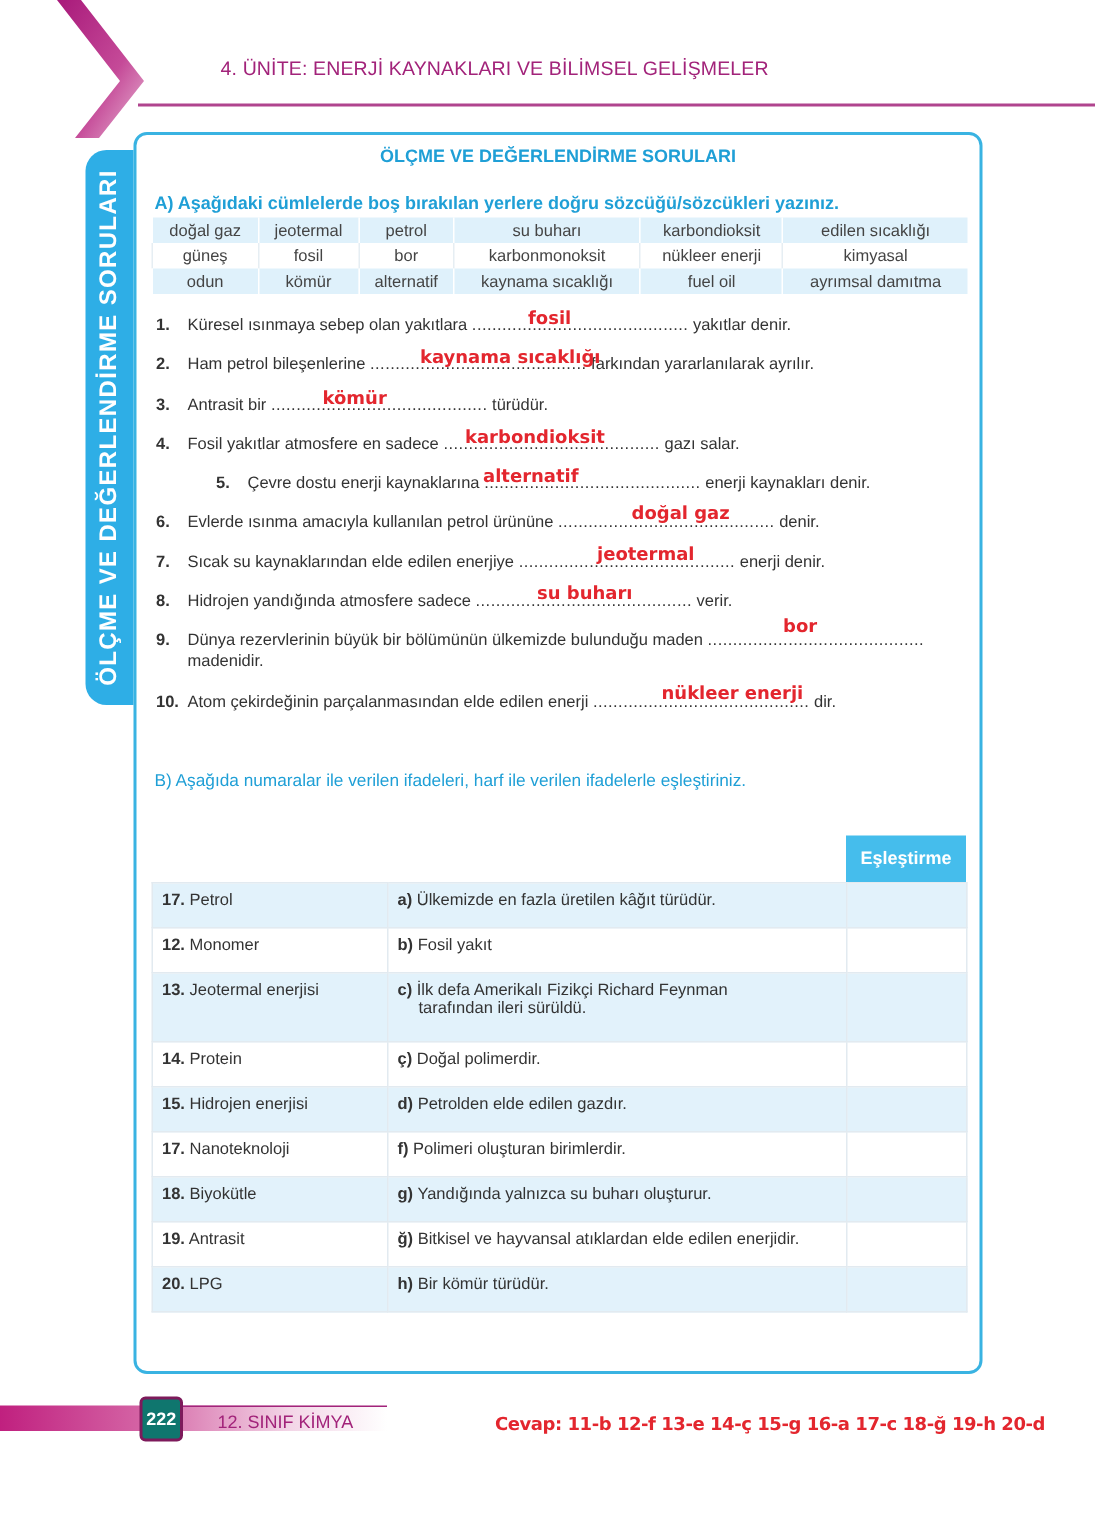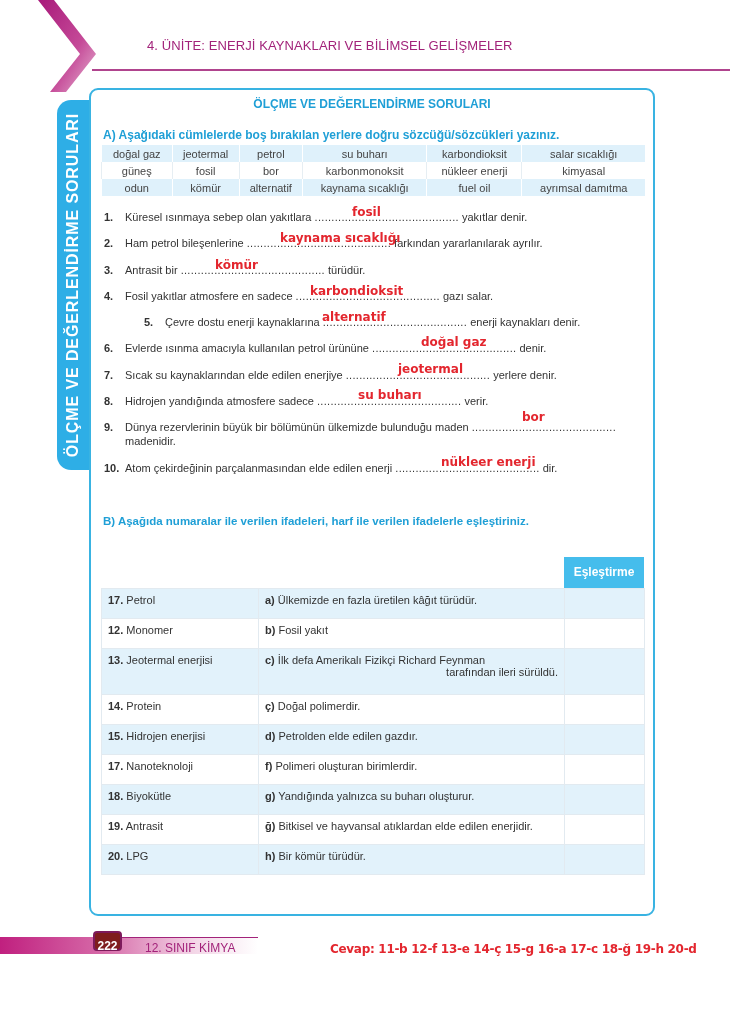--- a/index.html
+++ b/index.html
@@ -46,45 +46,45 @@
     position: absolute; left: 104px; font-size: 11px; color: #333; line-height: 14px; width: 545px;
   }
   .q .num { font-weight: bold; display: inline-block; width: 21px; }
   .q .dots { letter-spacing: 0.3px; }
   .ans {
     position: absolute; font-size: 12px; font-weight: bold; color: #e3262e;
     font-family: "DejaVu Sans", sans-serif;
   }
 
   .b-title {
-    position: absolute; left: 103px; top: 515px; font-weight: bold; font-size: 11.5px; color: #1f9fd6;
+    position: absolute; left: 103px; top: 515px; font-weight: normal; font-size: 11.5px; color: #1f9fd6;
   }
   .match-head {
     position: absolute; left: 564px; top: 557px; width: 80px; height: 31px; background: #45bdec;
     color: #ffffff; font-weight: bold; font-size: 12px; text-align: center; line-height: 31px;
   }
   table.match {
     position: absolute; left: 101px; top: 588px; width: 544px; border-collapse: collapse; font-size: 11px;
     color: #333;
   }
   table.match td { border: 1px solid #e2eaf0; padding: 0 6px; vertical-align: top; padding-top: 5px; }
   table.match tr:nth-child(odd) td { background: #e2f2fb; }
   table.match tr:nth-child(even) td { background: #ffffff; }
   table.match td.c1 { width: 144px; }
   table.match td.c3 { width: 67px; }
   table.match b { font-weight: bold; }
-  .c2 .indent { padding-left: 14px; display: block; text-align: right; }
+  .c2 .indent { padding-left: 14px; display: block; }
 
   .foot-bar {
     position: absolute; left: 0; top: 937px; width: 258px; height: 17px;
     background: linear-gradient(90deg, #c0207f 0%, #d66aa8 40%, #f3d6e7 75%, #ffffff 100%);
   }
   .foot-line { position: absolute; left: 122px; top: 937px; width: 136px; height: 1px; background: #a2237a; }
   .page-badge {
-    position: absolute; left: 93px; top: 931px; width: 29px; height: 20px; background: #7f1d1d;
+    position: absolute; left: 93px; top: 931px; width: 29px; height: 30px; background: #0f766e;
     border: 2px solid #7d1a5b; border-radius: 4px; box-sizing: border-box; color: #ffffff;
     font-size: 12px; font-weight: bold; text-align: center; line-height: 26px;
   }
   .grade { position: absolute; left: 145px; top: 941px; font-size: 12px; color: #a2237a; }
   .answer-key {
     position: absolute; left: 330px; top: 942px; font-size: 12px; font-weight: bold; color: #e3262e;
     font-family: "DejaVu Sans", sans-serif; letter-spacing: -0.3px;
   }
 </style>
 </head>
@@ -112,21 +112,21 @@
 <div class="a-title">A) Aşağıdaki cümlelerde boş bırakılan yerlere doğru sözcüğü/sözcükleri yazınız.</div>
 
 <table class="words">
   <tbody id="word-bank-body">
       <tr>
         <td>doğal gaz</td>
         <td>jeotermal</td>
         <td>petrol</td>
         <td>su buharı</td>
         <td>karbondioksit</td>
-        <td>salar sıcaklığı</td>
+        <td>edilen sıcaklığı</td>
       </tr>
       <tr>
         <td>güneş</td>
         <td>fosil</td>
         <td>bor</td>
         <td>karbonmonoksit</td>
         <td>nükleer enerji</td>
         <td>kimyasal</td>
       </tr>
       <tr>
@@ -146,21 +146,21 @@
     <div class="q" style="top: 236px;"><span class="num">2.</span><span>Ham petrol bileşenlerine</span> <span class="dots">...........................................</span> <span>farkından yararlanılarak ayrılır.</span></div>
     <div class="ans" style="left: 280px; top: 231px;">kaynama sıcaklığı</div>
     <div class="q" style="top: 263px;"><span class="num">3.</span><span>Antrasit bir</span> <span class="dots">...........................................</span> <span>türüdür.</span></div>
     <div class="ans" style="left: 215px; top: 258px;">kömür</div>
     <div class="q" style="top: 289px;"><span class="num">4.</span><span>Fosil yakıtlar atmosfere en sadece</span> <span class="dots">...........................................</span> <span>gazı salar.</span></div>
     <div class="ans" style="left: 310px; top: 284px;">karbondioksit</div>
     <div class="q" style="top: 315px; margin-left: 40px;"><span class="num">5.</span><span>Çevre dostu enerji kaynaklarına</span> <span class="dots">...........................................</span> <span>enerji kaynakları denir.</span></div>
     <div class="ans" style="left: 322px; top: 310px;">alternatif</div>
     <div class="q" style="top: 341px;"><span class="num">6.</span><span>Evlerde ısınma amacıyla kullanılan petrol ürününe</span> <span class="dots">...........................................</span> <span>denir.</span></div>
     <div class="ans" style="left: 421px; top: 335px;">doğal gaz</div>
-    <div class="q" style="top: 368px;"><span class="num">7.</span><span>Sıcak su kaynaklarından elde edilen enerjiye</span> <span class="dots">...........................................</span> <span>yerlere denir.</span></div>
+    <div class="q" style="top: 368px;"><span class="num">7.</span><span>Sıcak su kaynaklarından elde edilen enerjiye</span> <span class="dots">...........................................</span> <span>enerji denir.</span></div>
     <div class="ans" style="left: 398px; top: 362px;">jeotermal</div>
     <div class="q" style="top: 394px;"><span class="num">8.</span><span>Hidrojen yandığında atmosfere sadece</span> <span class="dots">...........................................</span> <span>verir.</span></div>
     <div class="ans" style="left: 358px; top: 388px;">su buharı</div>
     <div class="q" style="top: 420px;"><span class="num">9.</span><span>Dünya rezervlerinin büyük bir bölümünün ülkemizde bulunduğu maden</span> <span class="dots">...........................................</span><br><span style="padding-left:21px">madenidir.</span></div>
     <div class="ans" style="left: 522px; top: 410px;">bor</div>
     <div class="q" style="top: 461px;"><span class="num">10.</span><span>Atom çekirdeğinin parçalanmasından elde edilen enerji</span> <span class="dots">...........................................</span> <span>dir.</span></div>
     <div class="ans" style="left: 441px; top: 455px;">nükleer enerji</div>
   </div>
 
 <div class="b-title">B) Aşağıda numaralar ile verilen ifadeleri, harf ile verilen ifadelerle eşleştiriniz.</div>

